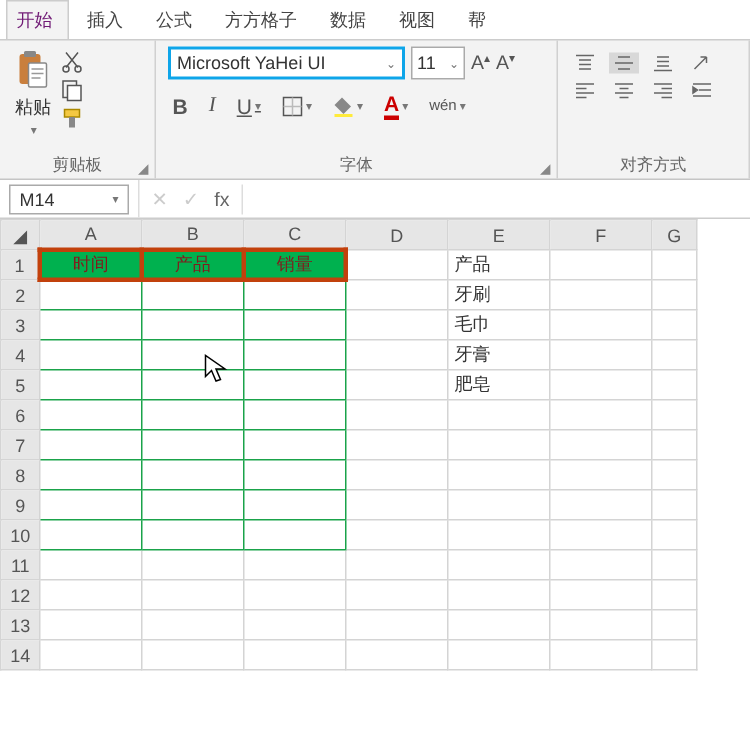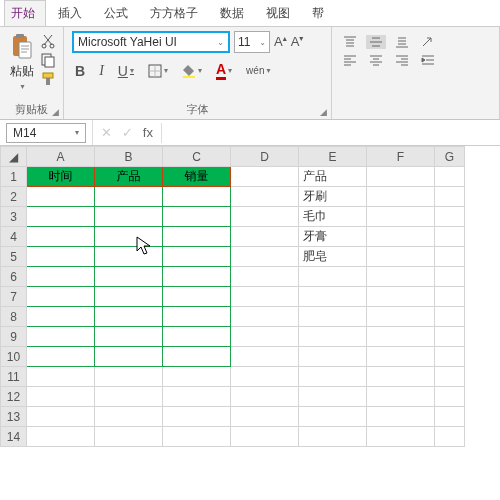--- a/index.html
+++ b/index.html
@@ -33,42 +33,42 @@
 .fx-btns{display:flex;align-items:center;gap:10px;padding:0 8px;color:#999;border-left:1px solid #ddd;height:100%}
 .fx-btns span{font-size:13px}
 .fx-input{flex:1;height:20px;border-left:1px solid #ddd;padding-left:6px}
 .sheet{position:relative;font-size:12px}
 table{border-collapse:collapse;table-layout:fixed}
 th,td{border:1px solid #d4d4d4;height:20px;text-align:center;font-weight:normal;font-size:12px;background:#fff;overflow:hidden;white-space:nowrap}
 th{background:#e6e6e6;color:#555}
 .corner{width:26px;background:#e6e6e6}
 .colh{width:68px}
 .rowh{width:26px;background:#e6e6e6;color:#555}
-.hdr{background:#00b14f;color:#000000;border:1px solid #c2410c}
+.hdr{background:#00b14f;color:#7f1d1d;border:3px solid #c2410c}
 .gb{border:1px solid #1aa34a}
 .cursor{position:absolute;left:136px;top:90px;pointer-events:none}
 .cursor svg{width:16px;height:20px}
 .dlg{color:#888;font-size:9px;position:absolute;bottom:2px;right:4px}
 .grp-wrap{position:relative}
 </style>
 </head>
 <body>
 
 <div class="menubar">
   <div class="mi active">开始</div>
   <div class="mi">插入</div>
   <div class="mi">公式</div>
   <div class="mi">方方格子</div>
   <div class="mi">数据</div>
   <div class="mi">视图</div>
   <div class="mi">帮</div>
 </div>
 
 <div class="ribbon">
-  <div class="group grp-wrap" style="width:64px">
+  <div class="group grp-wrap" style="width:104px">
     <div class="clip">
       <div class="paste">
         <svg viewBox="0 0 24 28">
             <rect x="3" y="3" width="14" height="20" rx="2" fill="#c97f3d"></rect>
             <rect x="6" y="1" width="8" height="4" rx="1" fill="#888"></rect>
             <rect x="9" y="9" width="12" height="16" rx="1" fill="#fff" stroke="#888"></rect>
             <path d="M11 13h8M11 16h8M11 19h6" stroke="#999"></path>
           </svg>
         <span>粘贴</span>
         <span class="dd">▾</span>
@@ -178,20 +178,21 @@
           <svg width="16" height="14">
             <path d="M2 3h12M7 6h7M2 9h12M7 12h7" stroke="#666"></path>
           </svg>
         </div>
       <div>
           <svg width="16" height="14">
             <path d="M2 3h12M6 7h8M2 11h12M2 5l3 2-3 2z" stroke="#666" fill="#666"></path>
           </svg>
         </div>
     </div>
+    <div class="glabel">对齐方式</div>
   </div>
 </div>
 
 <div class="namebox-row">
   <div class="namebox">
       <span>M14</span>
       <span class="dd">▾</span>
     </div>
   <div class="fx-btns">
     <span style="color:#ccc">✕</span>

